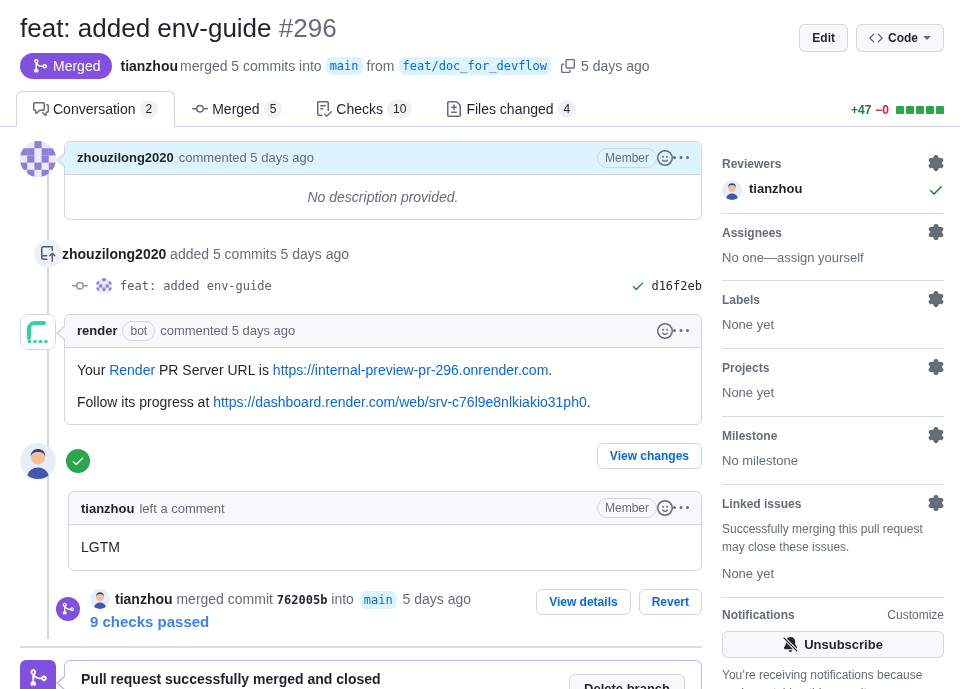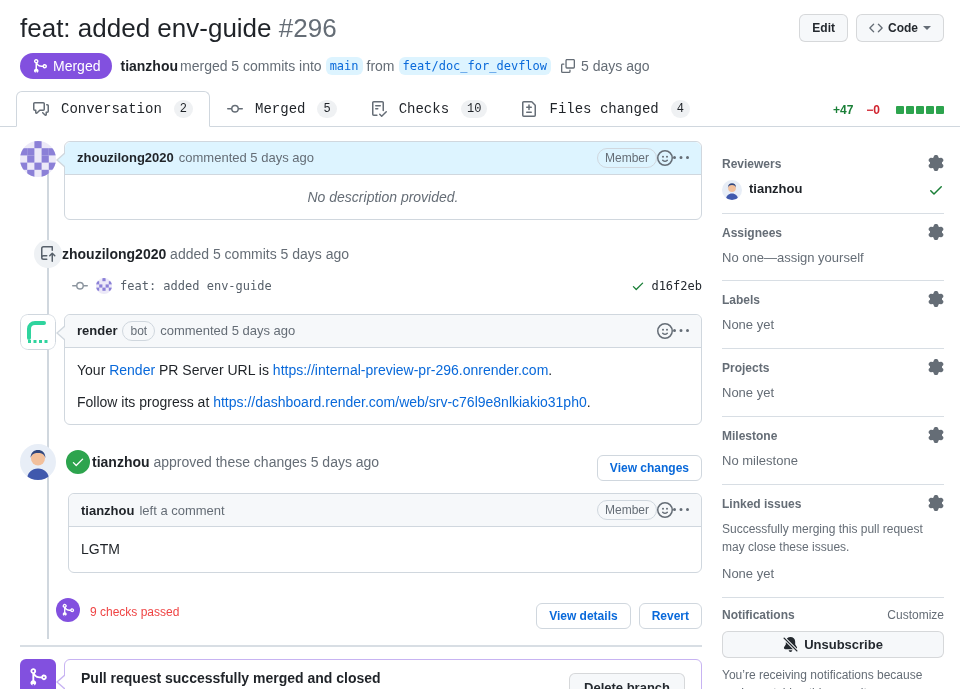--- a/index.html
+++ b/index.html
@@ -3,21 +3,21 @@
 <meta charset="utf-8">
 <style>
   * { margin:0; padding:0; box-sizing:border-box; }
   html,body { background:#fff; }
   .page { position:relative; width:960px; height:689px; background:#fff; overflow:hidden;
           color:#1f2328; font-family:"Liberation Sans", sans-serif; font-size:14px; }
   svg { display:block; }
 
   
   .pr-header { padding:12px 20px 0 20px; position:relative; }
-  .header-actions { position:absolute; right:16px; top:14px; display:flex; gap:8px; }
+  .header-actions { position:absolute; right:16px; top:24px; display:flex; gap:8px; }
   .btn { display:inline-flex; align-items:center; gap:5px; height:28px; padding:0 12px;
          font:600 12px "Liberation Sans", sans-serif; color:#24292f; background:#f6f8fa;
          border:1px solid rgba(31,35,40,0.15); border-radius:6px; cursor:pointer; }
   .btn svg { fill:#656d76; }
   .caret-down { width:0; height:0; border-left:4px solid transparent; border-right:4px solid transparent;
                 border-top:4px solid #656d76; display:inline-block; }
   .pr-title { font-size:26px; font-weight:400; line-height:1.25; }
   .pr-number { color:#656d76; font-weight:300; }
   .pr-status-row { margin-top:8px; display:flex; align-items:center; gap:8px; }
   .merged-badge { display:inline-flex; align-items:center; gap:5px; background:#8250df; color:#fff;
@@ -26,27 +26,27 @@
   .summary { color:#656d76; font-size:14px; display:inline-flex; align-items:center; flex-wrap:wrap; gap:2px; }
   .author { font-weight:600; color:#1f2328; }
   .branch-chip { font-family:"DejaVu Sans Mono", monospace; font-size:12px; color:#0969da;
                  background:#ddf4ff; border-radius:6px; padding:2px 4px; margin:0 2px; }
   .copy-icon-wrap { margin:0 4px 0 6px; display:inline-flex; }
   .copy-icon-wrap svg { fill:#656d76; }
 
   
   .tab-nav { margin-top:12px; display:flex; align-items:flex-end; padding:0 16px;
              border-bottom:1px solid #d0d7de; position:relative; }
-  .tab { display:flex; align-items:center; gap:12px; padding:8px 16px; font-size:14px; color:#1f2328;
-         border:1px solid transparent; margin-bottom:-1px; cursor:pointer;font-family:Liberation Mono, monospace; }
+  .tab { display:flex; align-items:center; gap:4px; padding:8px 16px; font-size:14px; color:#1f2328;
+         border:1px solid transparent; margin-bottom:-1px; cursor:pointer; }
   .tab svg { fill:#656d76; }
   .tab.active { background:#fff; border-color:#d0d7de; border-bottom-color:#fff; border-radius:6px 6px 0 0; }
   .tab-count { background:rgba(175,184,193,0.2); border-radius:2em; padding:0 6px; font-size:12px;
                line-height:18px; color:#1f2328; }
-  .diffstat { position:absolute; right:16px; top:12px; display:flex; align-items:center; gap:13px;
+  .diffstat { position:absolute; right:16px; top:12px; display:flex; align-items:center; gap:4px;
               font:700 12px "Liberation Sans", sans-serif; cursor:pointer; }
   .diffstat .add { color:#1a7f37; }
   .diffstat .del { color:#d1242f; }
   .blocks { display:inline-flex; gap:2px; margin-left:3px; }
   .blocks i { width:8px; height:8px; background:#2da44e; border-radius:1px; }
 
   
   .main { display:flex; padding:0 16px 0 20px; margin-top:14px; }
   .left-col { width:682px; position:relative; }
   .timeline-line { position:absolute; left:27px; top:12px; height:486px; width:2px; background:#d0d7de; }
@@ -94,22 +94,22 @@
                    display:grid; place-items:center; flex:none; border:2px solid #fff; }
   .approve-badge svg { fill:#fff; }
   .btn-outline-blue { border:1px solid #d0d7de; background:#fff; border-radius:6px; padding:5px 12px;
                       font:600 12px "Liberation Sans", sans-serif; color:#0969da; cursor:pointer; }
   .review-box { margin-left:48px; margin-top:12px; border:1px solid #d0d7de; border-radius:6px; }
   .merge-badge { width:24px; height:24px; border-radius:50%; background:#8250df; margin-left:36px;
                  display:grid; place-items:center; flex:none; }
   .merge-badge svg { fill:#fff; }
   .merge-content { margin-left:10px; font-size:14px; color:#656d76; }
   .merge-line1 { display:flex; align-items:center; gap:5px; }
-  .checks-passed { margin-top:4px; font-size:12px; color:#ef4444; }
-  .event-actions { margin-left:auto; display:flex; gap:8px; align-self:flex-start;margin-top:12px; }
+  .checks-passed { margin-top:4px; font-size:15px; color:#3b82f6;font-weight:bold; }
+  .event-actions { margin-left:auto; display:flex; gap:8px; align-self:flex-start; }
   .sha-bold { font-weight:700; }
 
   .divider { height:2px; background:#d8dee4; margin-top:16px; }
 
   
   .merged-row { display:flex; align-items:flex-start; margin-top:12px; }
   .merged-icon { width:36px; height:36px; border-radius:6px; background:#8250df; display:grid;
                  place-items:center; flex:none; }
   .merged-icon svg { fill:#fff; }
   .merged-box { margin-left:8px; flex:1; border:1px solid #c7b3f2; border-radius:6px; background:#fff;
@@ -371,21 +371,20 @@
                 <path d="M7 36c0-7.5 5-11.5 11-11.5S29 28.5 29 36Z" fill="#4059ad"></path>
                 <circle cx="18" cy="14.5" r="7" fill="#f2c09c"></circle>
                 <path d="M10.6 14c0-5.5 3.4-8 7.4-8s7.4 2.5 7.4 8c-1.2-3.4-2.7-5-7.4-5s-6.2 1.6-7.4 5Z" fill="#31477e"></path>
               </svg>
             </span>
           <span class="approve-badge">
               <svg width="14" height="14" viewBox="0 0 16 16">
                 <path d="M13.78 4.22a.75.75 0 0 1 0 1.06l-7.25 7.25a.75.75 0 0 1-1.06 0L2.22 9.28a.751.751 0 0 1 .018-1.042.751.751 0 0 1 1.042-.018L6 10.94l6.72-6.72a.75.75 0 0 1 1.06 0Z"></path>
               </svg>
             </span>
-          <span class="event-text"><span class="author">tianzhou</span><span> approved these changes 5 days ago</span></span>
           <span class="event-actions">
               <button class="btn-outline-blue">View changes</button>
             </span>
         </div>
         <div class="review-box">
           <div class="comment-header">
             <span class="author">tianzhou</span>
             <span> left a comment</span>
             <span class="header-right">
               <span class="pill-badge">Member</span>
@@ -407,20 +406,31 @@
         </div>
       </div>
 
       <div class="t-item event" style="margin-top:18px;">
         <span class="merge-badge">
             <svg width="14" height="14" viewBox="0 0 16 16">
               <path d="M5.45 5.154A4.25 4.25 0 0 0 9.25 7.5h1.378a2.251 2.251 0 1 1 0 1.5H9.25A5.734 5.734 0 0 1 5 7.123v3.505a2.25 2.25 0 1 1-1.5 0V5.372a2.25 2.25 0 1 1 1.95-.218ZM4.25 13.5a.75.75 0 1 0 0 1.5.75.75 0 0 0 0-1.5Zm8.5-4.5a.75.75 0 1 0 0-1.5.75.75 0 0 0 0 1.5ZM5 3.25a.75.75 0 1 0 0 .005V3.25Z"></path>
             </svg>
           </span>
         <span class="merge-content">
+          <span class="merge-line1">
+            <span class="avatar">
+                <svg width="20" height="20" viewBox="0 0 36 36">
+                  <rect width="36" height="36" fill="#e8eef7"></rect>
+                  <path d="M7 36c0-7.5 5-11.5 11-11.5S29 28.5 29 36Z" fill="#4059ad"></path>
+                  <circle cx="18" cy="14.5" r="7" fill="#f2c09c"></circle>
+                  <path d="M10.6 14c0-5.5 3.4-8 7.4-8s7.4 2.5 7.4 8c-1.2-3.4-2.7-5-7.4-5s-6.2 1.6-7.4 5Z" fill="#31477e"></path>
+                </svg>
+              </span>
+            <span><span class="author">tianzhou</span><span> merged commit </span><span class="sha sha-bold">762005b</span><span> into </span><span class="branch-chip">main</span><span> 5 days ago</span></span>
+          </span>
           <div class="checks-passed">9 checks passed</div>
         </span>
         <span class="event-actions">
           <button class="btn-outline-blue">View details</button>
           <button class="btn-outline-blue">Revert</button>
         </span>
       </div>
 
       <div class="divider"></div>
 

